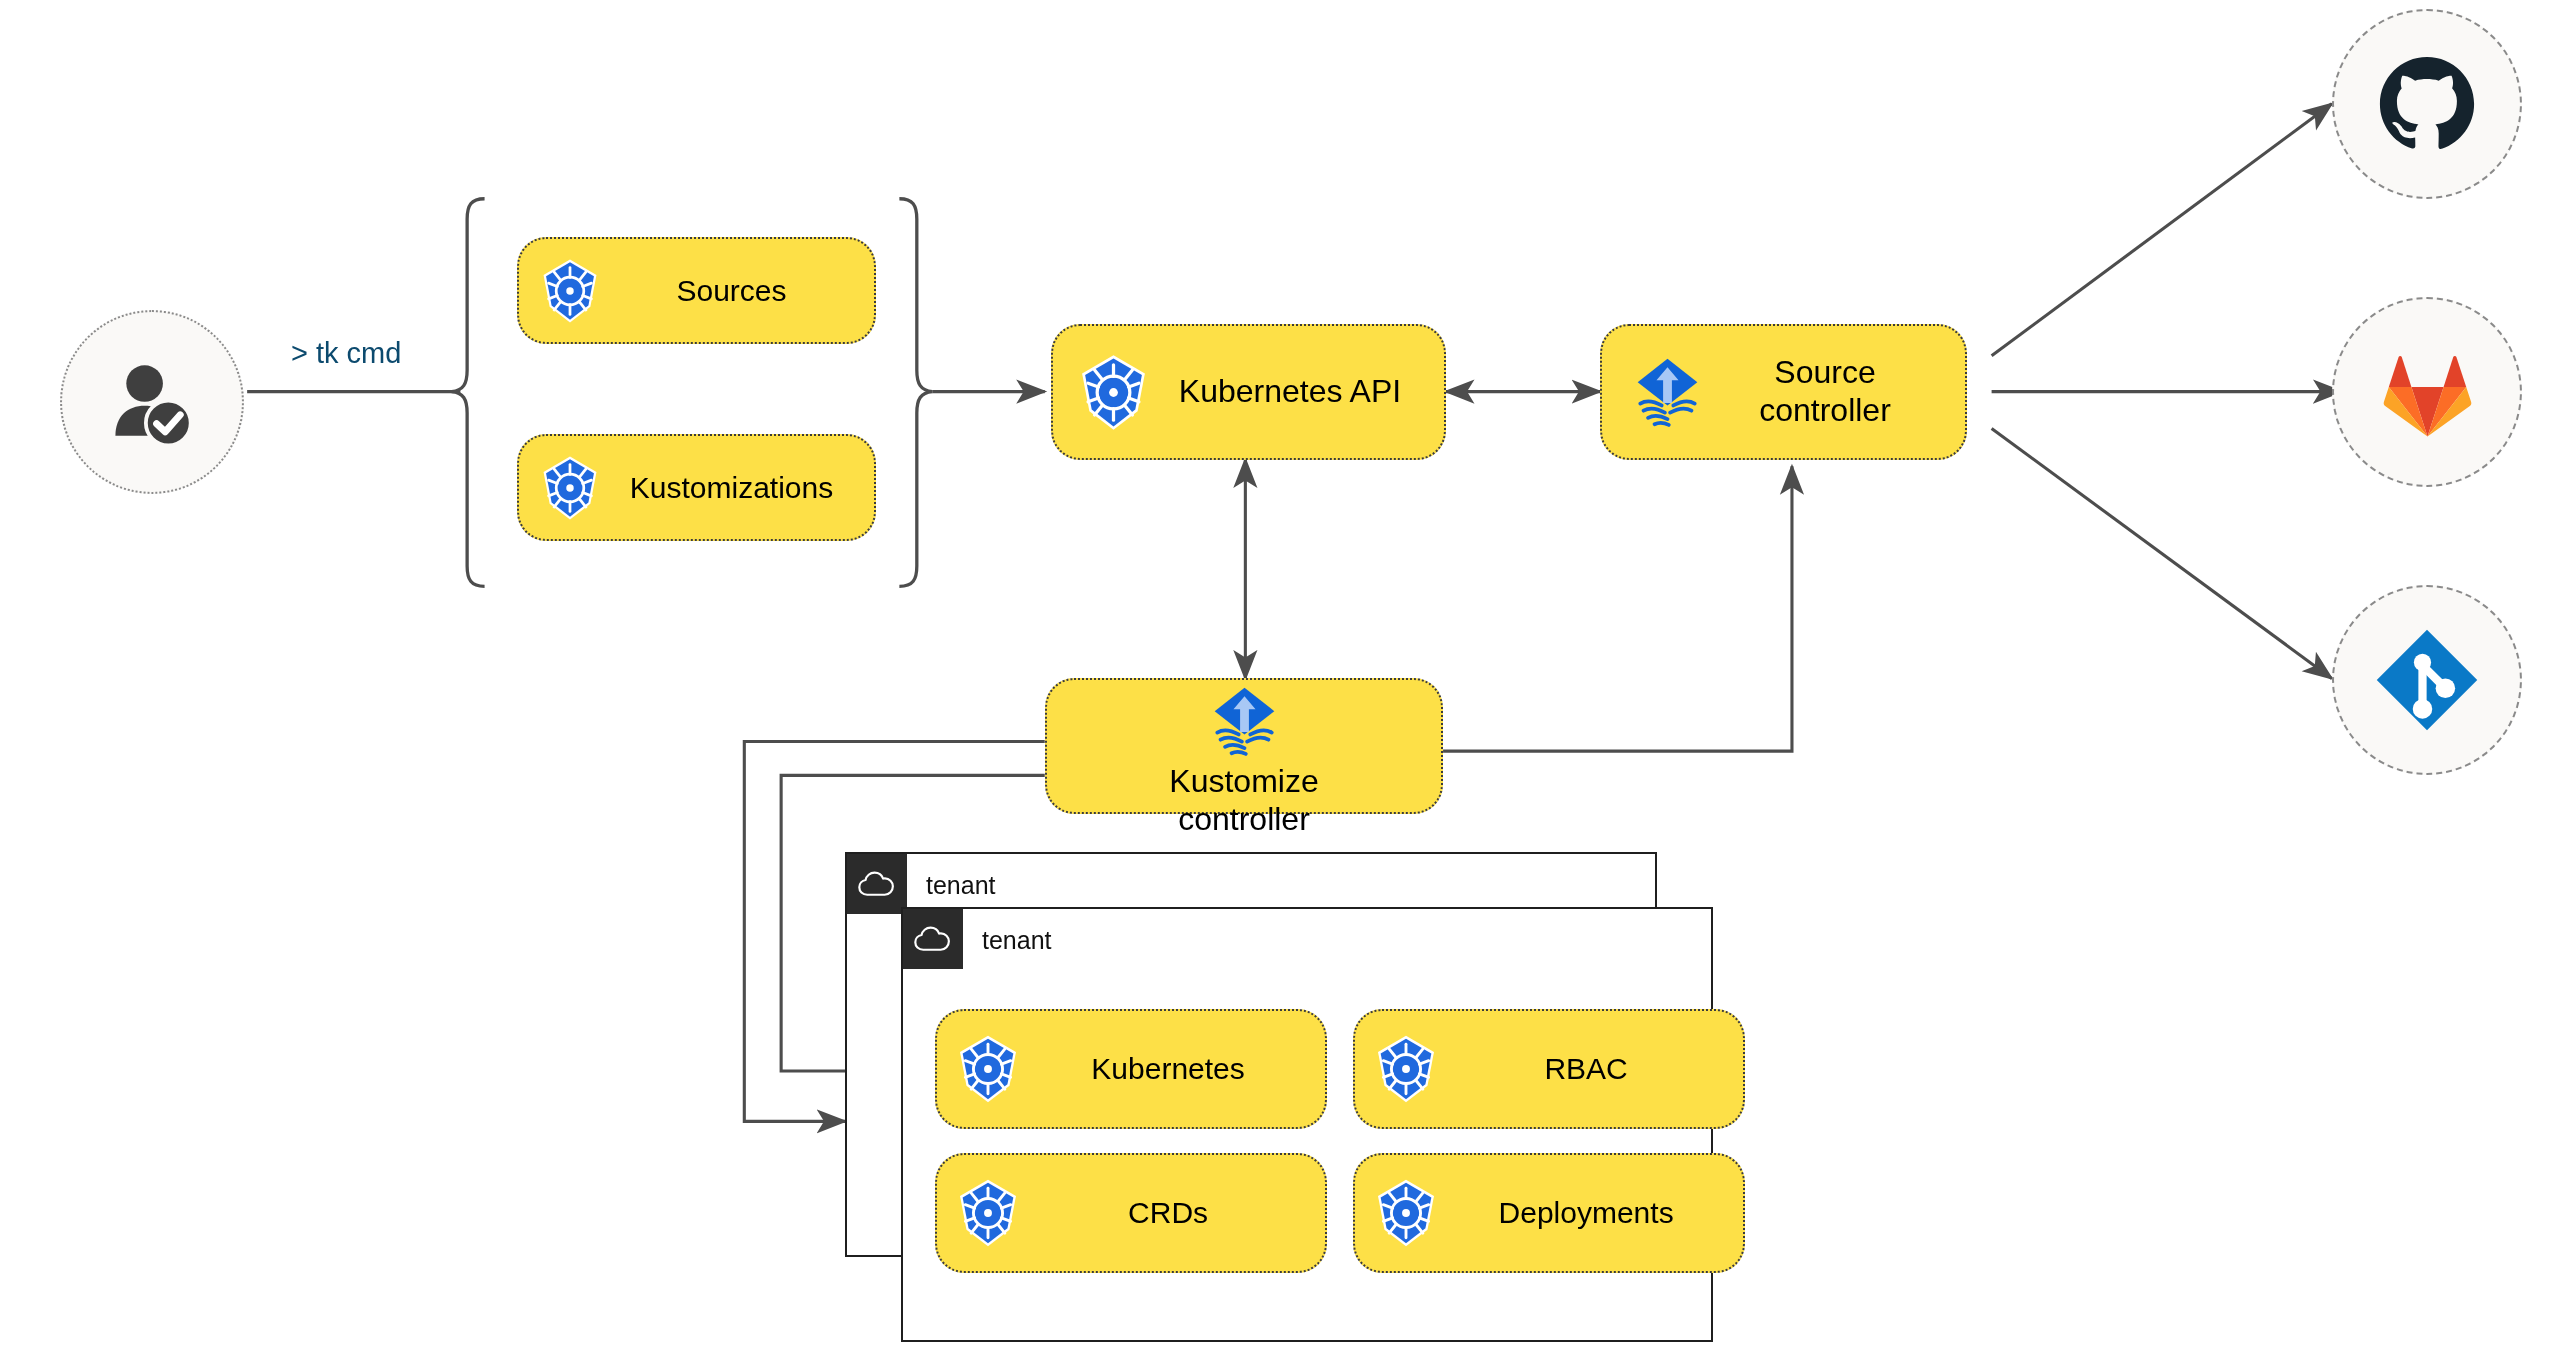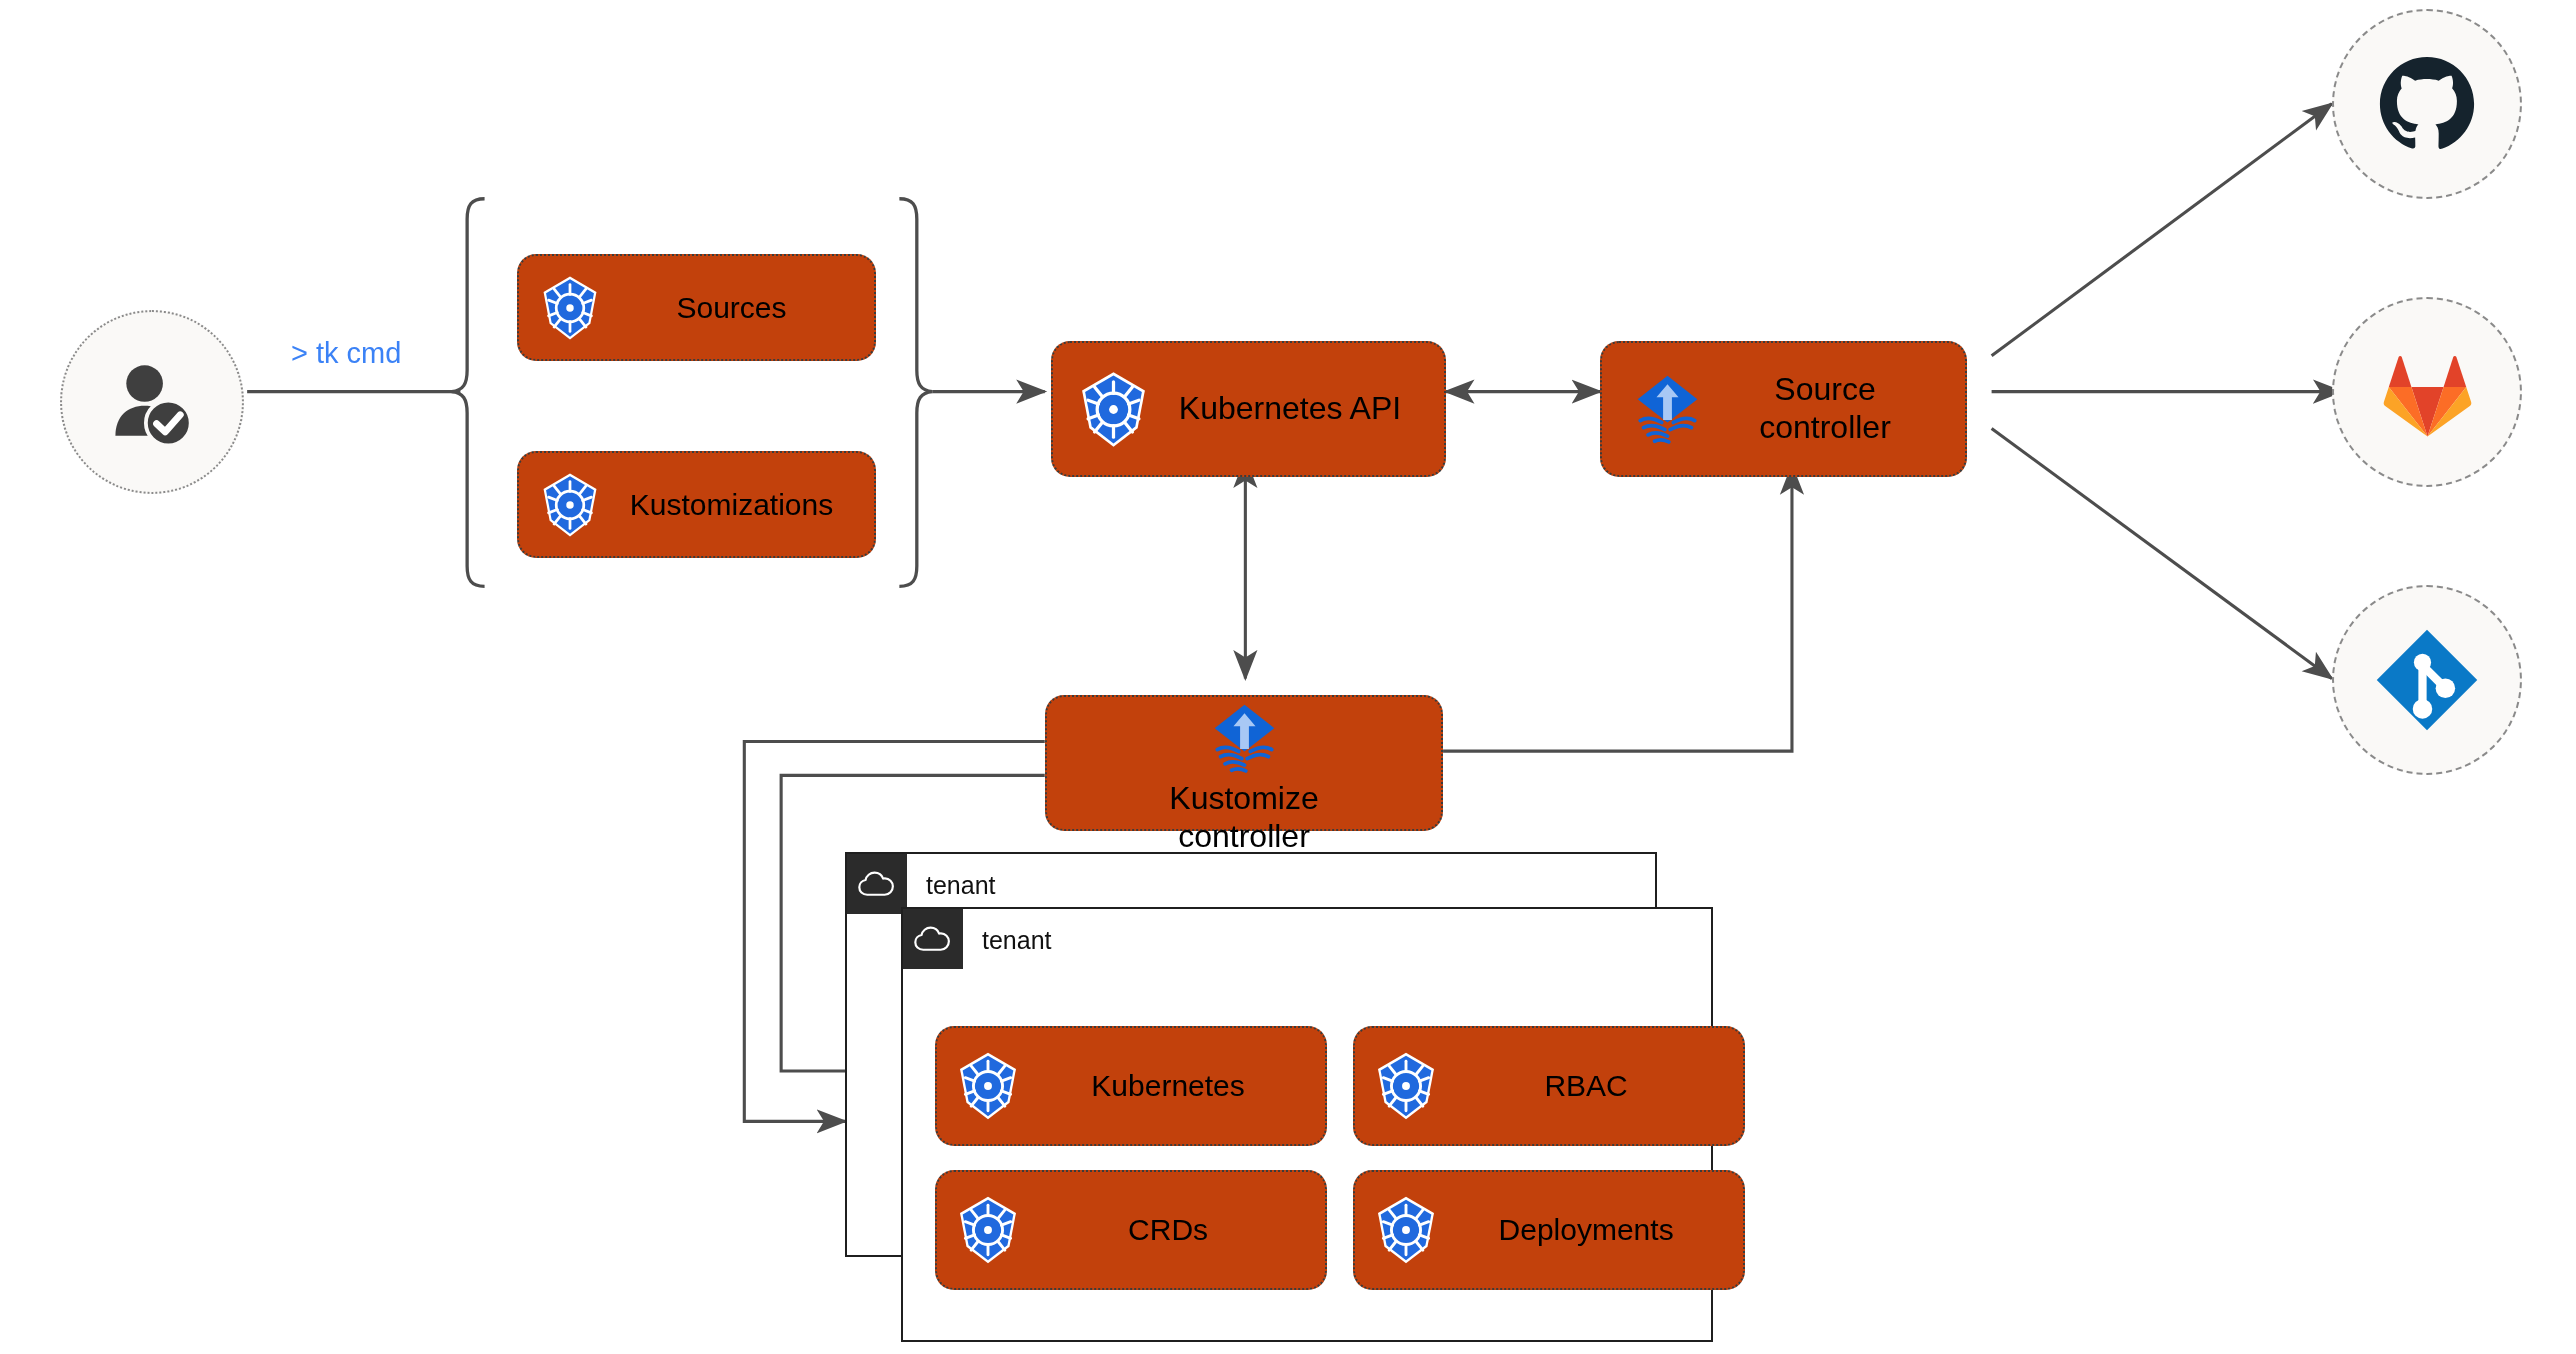--- a/index.html
+++ b/index.html
@@ -4,24 +4,24 @@
 <style>
   html,body{margin:0;padding:0;background:#ffffff;}
   body{font-family:"Liberation Sans","DejaVu Sans",sans-serif;}
   #stage{position:relative;width:2576px;height:1355px;background:#fff;overflow:hidden;}
   #wires{position:absolute;left:0;top:0;width:2576px;height:1355px;pointer-events:none;}
 
   .node{position:absolute;box-sizing:border-box;}
 
   
   .card{
-    background:#c2410c;
+    background:#fde047;
     border:2.9px dotted #3b3b3b;
-    border-radius:19px;
-    display:flex;align-items:center;margin-top:17px;
+    border-radius:29px;
+    display:flex;align-items:center;
   }
   .card .lbl{
     flex:1;text-align:center;color:#000;line-height:1.18;
   }
   .card .ico{flex:0 0 auto;}
 
   
   .circ{
     background:#faf9f7;border:2.9px dotted #8a8a8a;border-radius:50%;
     display:flex;align-items:center;justify-content:center;
@@ -33,21 +33,21 @@
     background:#ffffff;border:2.9px solid #1f1f1f;box-sizing:border-box;
   }
   .tenant-tab{
     position:absolute;left:0;top:0;background:#2b2b2b;
     display:flex;align-items:center;justify-content:center;
   }
   .tenant-name{
     position:absolute;color:#111;font-size:25px;white-space:nowrap;
   }
 
-  .cmdlabel{position:absolute;color:#3b82f6;font-size:29px;white-space:nowrap;}
+  .cmdlabel{position:absolute;color:#0c4a6e;font-size:29px;white-space:nowrap;}
 
   svg{display:block;}
 </style>
 </head>
 <body>
 
 <div id="stage">
 
   <svg id="wires" viewBox="0 0 2658 1398" width="2576" height="1355">
     <defs>

